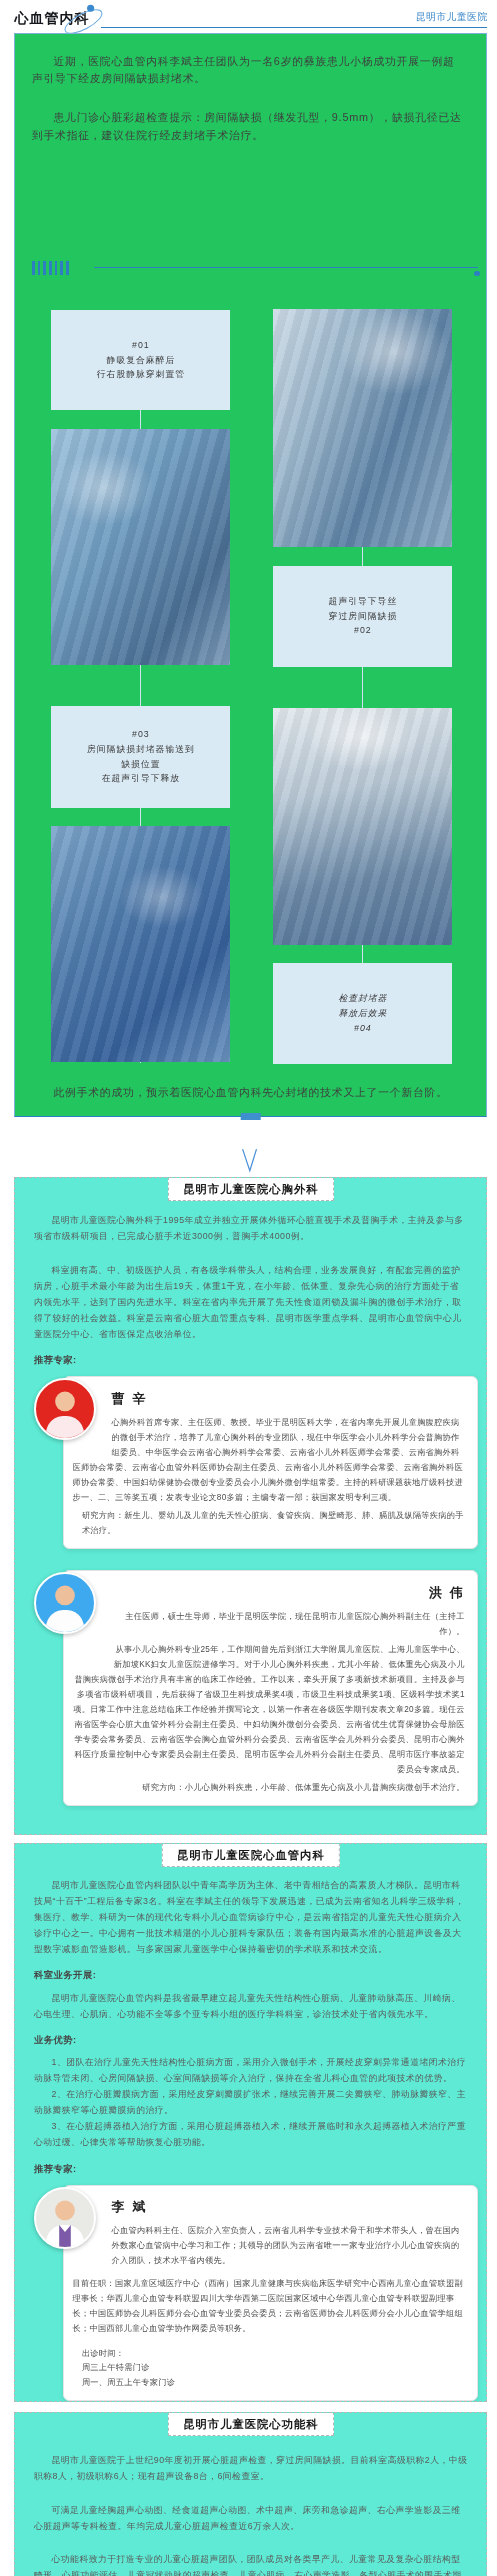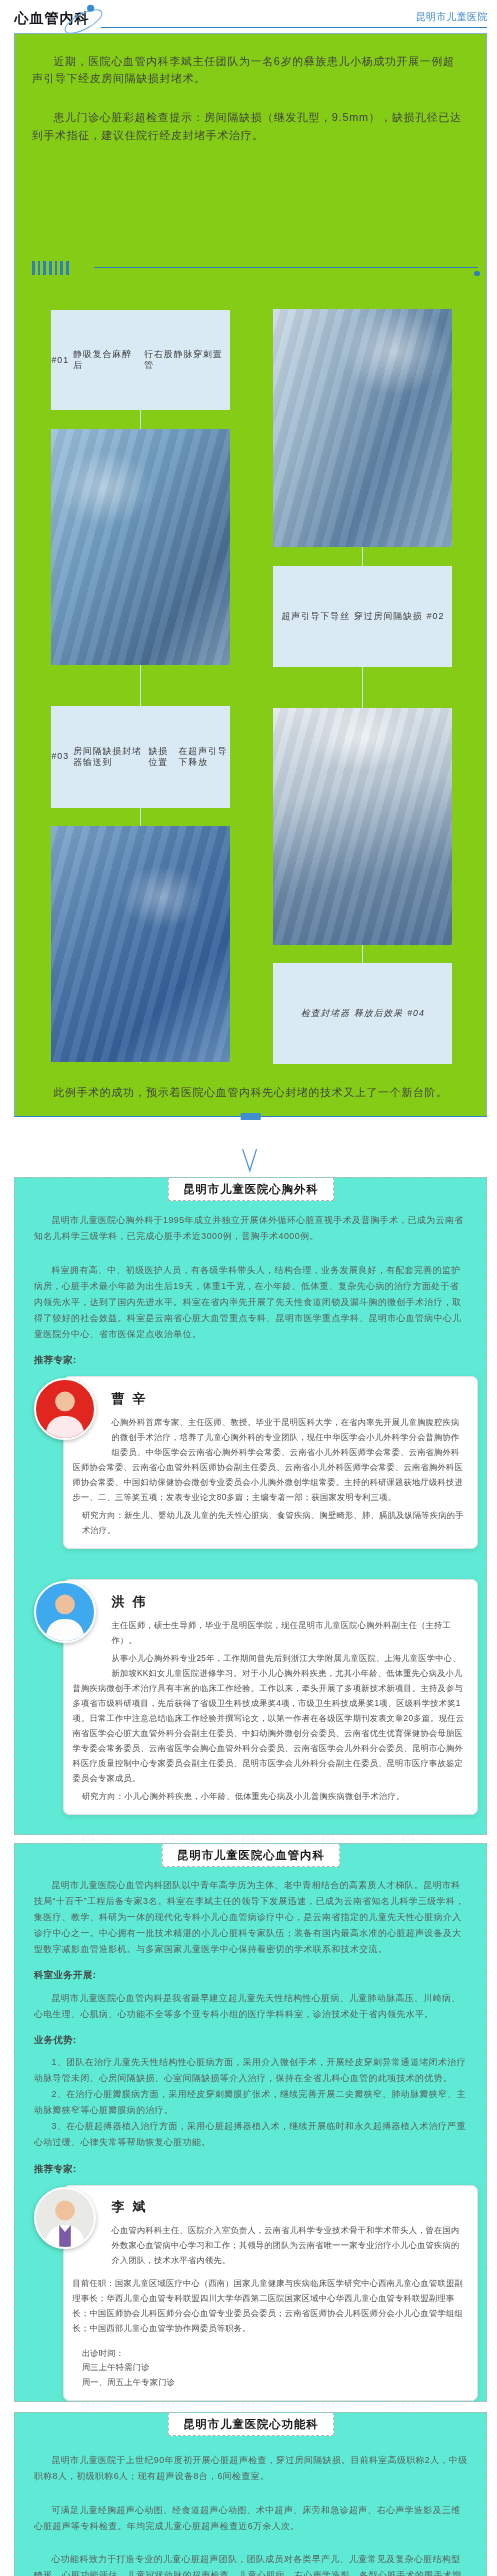--- a/index.html
+++ b/index.html
@@ -13,21 +13,21 @@
   
   .hdr-logo { position:absolute; left:14.4px; top:10.3px; font-size:14px; font-weight:bold;
     color:#15171c; letter-spacing:1px; }
   .hdr-swoosh { position:absolute; left:61px; top:3.1px; }
   .hdr-hospital { position:absolute; right:10.3px; top:11.3px; font-size:9.8px; color:#3a87c8;
     letter-spacing:0.5px; }
   .hdr-line { position:absolute; left:101px; top:27px; width:386px; height:1px; background:#2e7fc1; }
 
   
   .box1 { position:absolute; left:14.4px; top:33px; width:473px; height:1084px;
-    border:0.5px solid #7fb0d8; border-bottom:1px solid #2e7fc1; background:#84cc16; }
+    border:0.5px solid #7fb0d8; border-bottom:1px solid #2e7fc1; background:#22c55e; }
   .box1-rect { position:absolute; left:50%; bottom:-4.1px; transform:translateX(-50%);
     width:20.6px; height:7.2px; background:#3f8ecd; }
   .box1 p.para { position:absolute; left:16.5px; width:434px; font-size:10.8px; line-height:17.5px;
     color:#3f3f3f; letter-spacing:0.8px; text-indent:2em; }
   .p1 { top:18.5px; } .p2 { top:75px; } .p3 { top:132px; }
   .closing { top:1050px !important; }
 
   .divider { position:absolute; left:16.5px; top:227px; width:440px; height:14.4px; }
   .div-bars { position:absolute; left:0; top:0; width:38px; height:14px;
     background:repeating-linear-gradient(90deg,#2e7fc1 0 2.6px,transparent 2.6px 5.7px); }
@@ -35,21 +35,21 @@
   .div-dot { position:absolute; right:-2.1px; top:3.6px; width:5.7px; height:5.7px; border-radius:50%;
     background:#2e7fc1; }
 
   
   .gal-vline { position:absolute; width:1px; background:#cfe3ee; top:276px; height:753px; }
   .vline-left { left:125px; } .vline-right { left:347px; }
   .gal-col { position:absolute; width:179px; }
   .gal-left { left:36px; top:276px; }
   .gal-right { left:258px; top:275px; }
   .gal-item { position:relative; width:179px; }
-  .gal-caption { background:#daeaf4; display:flex; flex-direction:row; justify-content:center;
+  .gal-caption { background:#daeaf4; display:flex; flex-direction:column; justify-content:center;
     align-items:center; gap:4.1px; }
   .gal-caption span { font-size:8.8px; color:#393939; letter-spacing:1px; line-height:10.8px; }
   .gal-photo { overflow:hidden; }
   .g-c1 { height:100px; margin-bottom:18.5px; }
   .g-p2 { height:236px; margin-bottom:41px; }
   .g-c3 { height:102px; margin-bottom:18px; }
   .g-p4 { height:236px; }
   .g-p1 { height:238px; margin-bottom:18.5px; }
   .g-c2 { height:101px; margin-bottom:41px; }
   .g-p3 { height:237px; margin-bottom:18.5px; }
@@ -174,38 +174,38 @@
 </div>
 
 <div class="v-mark">
   <svg width="20.6" height="25" viewBox="0 0 40 48">
     <path d="M7 2 L21 44 L34 2" fill="none" stroke="#4a90d9" stroke-width="2.4" stroke-linejoin="miter"></path>
   </svg>
 </div>
 
 <div class="sect sect-1 pt-1">
   <div class="sect-title">昆明市儿童医院心胸外科</div>
-  <p class="sp">昆明市儿童医院心胸外科于1995年成立并独立开展体外循环心脏直视手术及普胸手术，已成为云南省知名儿科学三级学科，已完成心脏手术近3000例，普胸手术4000例。</p>
+  <p class="sp">昆明市儿童医院心胸外科于1995年成立并独立开展体外循环心脏直视手术及普胸手术，主持及参与多项省市级科研项目，已完成心脏手术近3000例，普胸手术4000例。</p>
   <p class="sp mt-lg">科室拥有高、中、初级医护人员，有各级学科带头人，结构合理，业务发展良好，有配套完善的监护病房，心脏手术最小年龄为出生后19天，体重1千克，在小年龄、低体重、复杂先心病的治疗方面处于省内领先水平，达到了国内先进水平。科室在省内率先开展了先天性食道闭锁及漏斗胸的微创手术治疗，取得了较好的社会效益。科室是云南省心脏大血管重点专科、昆明市医学重点学科、昆明市心血管病中心儿童医院分中心、省市医保定点收治单位。</p>
   <p class="label mt-md">推荐专家:</p>
 
   <div class="card">
     <div class="avatar" style="background: rgb(224, 38, 31);">
       <svg viewBox="0 0 100 100">
         <circle cx="50" cy="37" r="17" fill="#f0c29e"></circle>
         <path d="M16 102 C16 72 32 62 50 62 C68 62 84 72 84 102 Z" fill="#fbe9ec"></path>
       </svg>
     </div>
     <div class="float-sp fh-a"></div>
     <div class="name">曹 辛</div>
     <p class="ctext">心胸外科首席专家、主任医师、教授。毕业于昆明医科大学，在省内率先开展儿童胸腹腔疾病的微创手术治疗，培养了儿童心胸外科的专业团队，现任中华医学会小儿外科学分会普胸协作组委员、中华医学会云南省心胸外科学会常委、云南省小儿外科医师学会常委、云南省胸外科医师协会常委、云南省心血管外科医师协会副主任委员、云南省小儿外科医师学会常委、云南省胸外科医师协会常委、中国妇幼保健协会微创专业委员会小儿胸外微创学组常委。主持的科研课题获地厅级科技进步一、二、三等奖五项；发表专业论文80多篇；主编专著一部；获国家发明专利三项。</p>
     <p class="ctext research">研究方向：新生儿、婴幼儿及儿童的先天性心脏病、食管疾病、胸壁畸形、肺、膈肌及纵隔等疾病的手术治疗。</p>
   </div>
 
-  <div class="card" style="margin-top:30px;">
+  <div class="card" style="margin-top:21px;text-align:right;">
     <div class="avatar" style="background: rgb(63, 169, 240);">
       <svg viewBox="0 0 100 100">
         <circle cx="50" cy="37" r="17" fill="#edbf9b"></circle>
         <path d="M16 102 C16 72 32 62 50 62 C68 62 84 72 84 102 Z" fill="#fdfdfd"></path>
       </svg>
     </div>
     <div class="float-sp fh-b"></div>
     <div class="name">洪 伟</div>
     <p class="ctext">主任医师，硕士生导师，毕业于昆明医学院，现任昆明市儿童医院心胸外科副主任（主持工作）。</p>
     <p class="ctext">从事小儿心胸外科专业25年，工作期间曾先后到浙江大学附属儿童医院、上海儿童医学中心、新加坡KK妇女儿童医院进修学习。对于小儿心胸外科疾患，尤其小年龄、低体重先心病及小儿普胸疾病微创手术治疗具有丰富的临床工作经验。工作以来，牵头开展了多项新技术新项目。主持及参与多项省市级科研项目，先后获得了省级卫生科技成果奖4项，市级卫生科技成果奖1项、区级科学技术奖1项。日常工作中注意总结临床工作经验并撰写论文，以第一作者在各级医学期刊发表文章20多篇。现任云南省医学会心脏大血管外科分会副主任委员、中妇幼胸外微创分会委员、云南省优生优育保健协会母胎医学专委会常务委员、云南省医学会胸心血管外科分会委员、云南省医学会儿外科分会委员、昆明市心胸外科医疗质量控制中心专家委员会副主任委员、昆明市医学会儿外科分会副主任委员、昆明市医疗事故鉴定委员会专家成员。</p>

